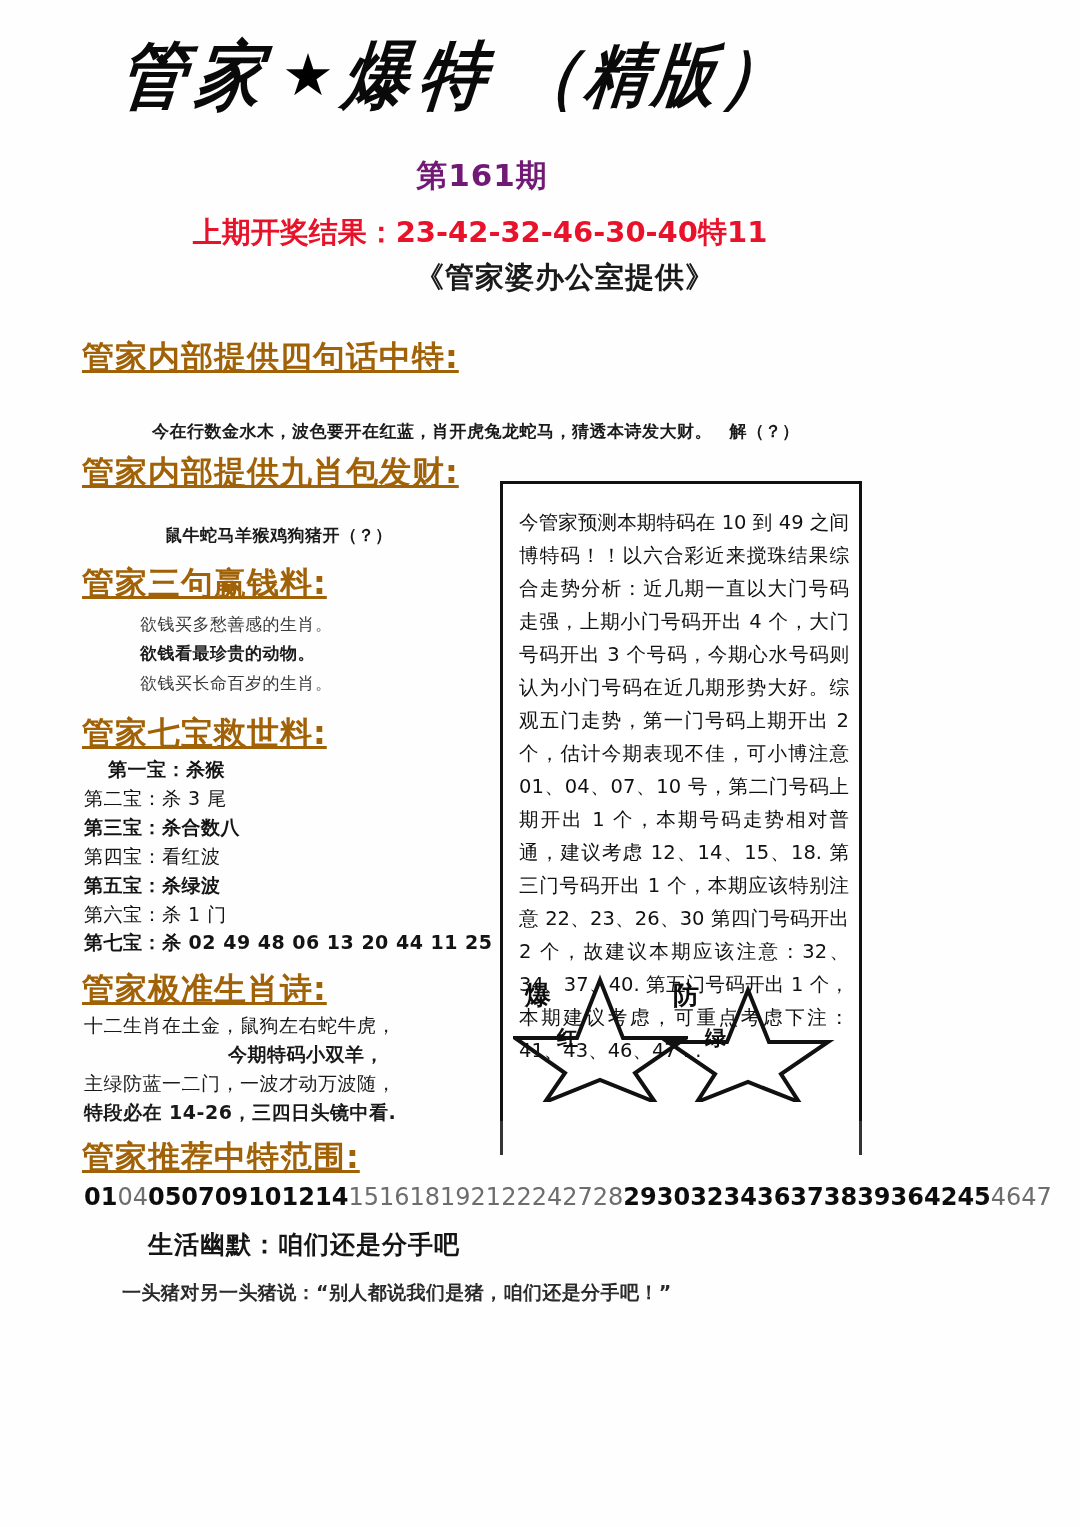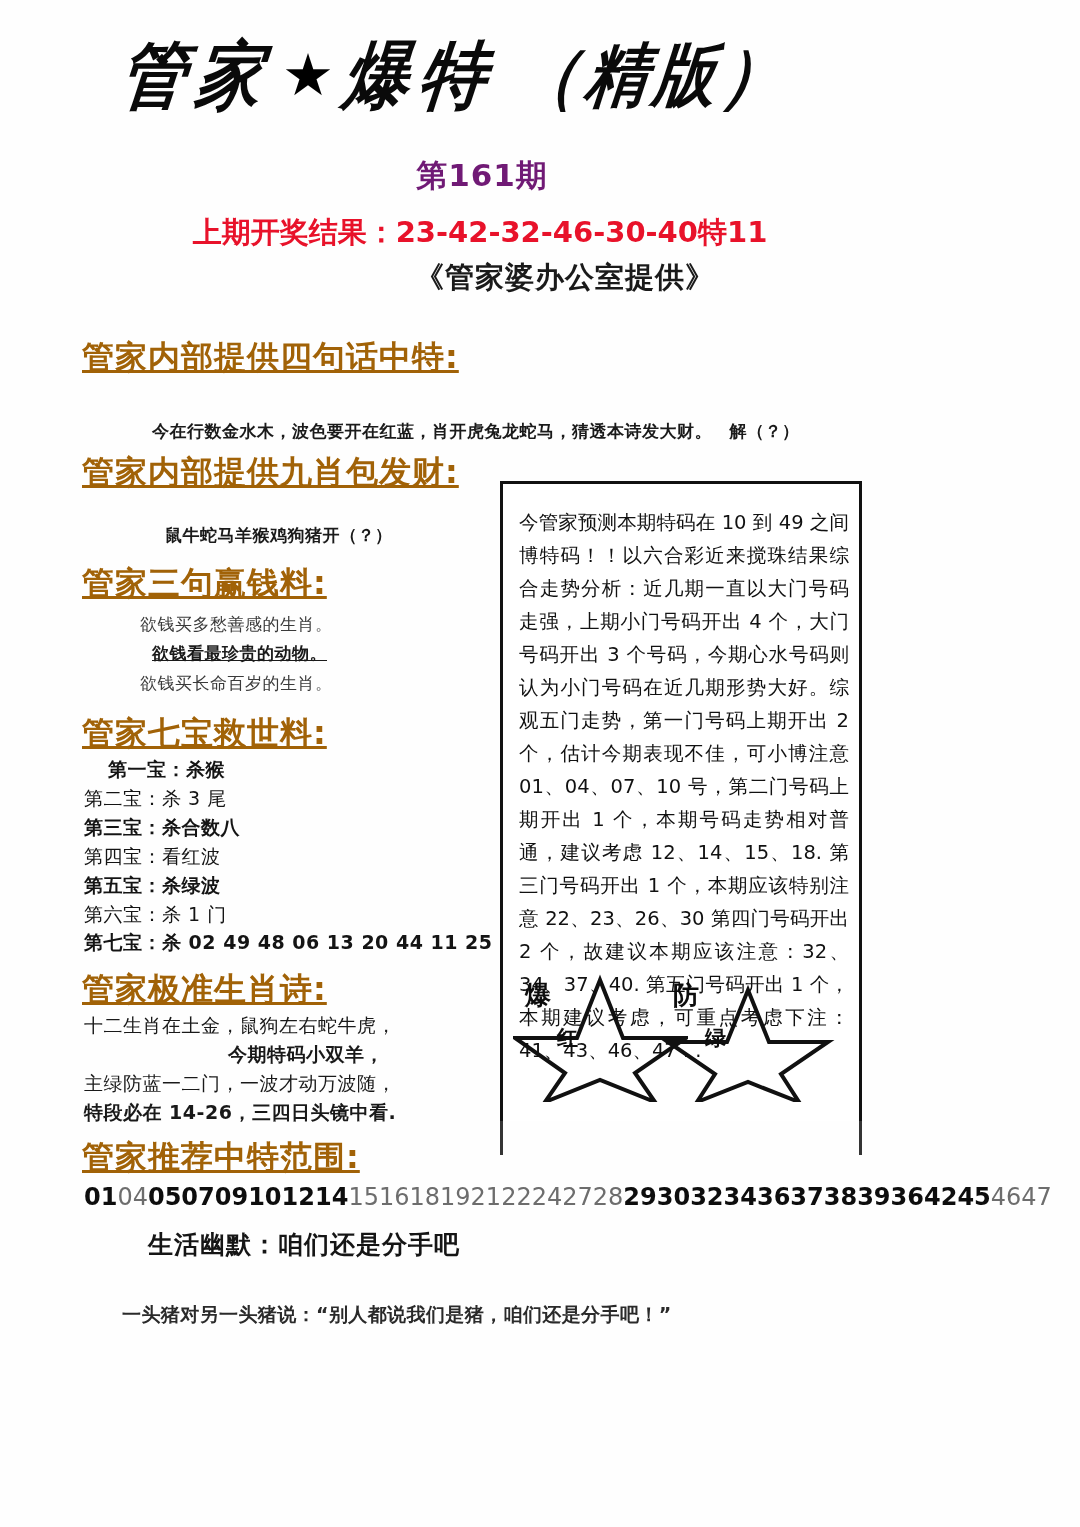--- a/index.html
+++ b/index.html
@@ -175,21 +175,20 @@
   .humor-body {
     position: absolute;
     left: 122px;
     top: 1280px;
     font-family: "DejaVu Sans", "Liberation Sans", sans-serif;
     font-size: 19px;
     font-weight: bold;
     color: #2a2a2a;
     letter-spacing: 0.4px;
     white-space: nowrap;
-    margin-top: 22px;
   }
 
   
   .analysis-box {
     position: absolute;
     left: 500px;
     top: 481px;
     width: 362px;
     height: 640px;
     border-left: 3px solid #111;
@@ -273,21 +272,21 @@
   <div class="provider">《管家婆办公室提供》</div>
 
   <div class="h-section" style="top:336px;">管家内部提供四句话中特:</div>
   <div class="body-line" style="left:152px; top:411px;margin-top:9px;">今在行数金水木，波色要开在红蓝，肖开虎兔龙蛇马，猜透本诗发大财。　解（？）</div>
 
   <div class="h-section" style="top:451px;">管家内部提供九肖包发财:</div>
   <div class="body-line" style="left:165px; top:524px;">鼠牛蛇马羊猴鸡狗猪开（？）</div>
 
   <div class="h-section" style="top:562px;">管家三句赢钱料:</div>
   <div class="body-line thin" style="left:140px; top:613px;">欲钱买多愁善感的生肖。</div>
-  <div class="body-line" style="left:152px; top:642px;text-decoration:underline;">欲钱看最珍贵的动物。</div>
+  <div class="body-line" style="left:140px; top:642px;">欲钱看最珍贵的动物。</div>
   <div class="body-line thin" style="left:140px; top:672px;">欲钱买长命百岁的生肖。</div>
 
   <div class="h-section" style="top:712px;">管家七宝救世料:</div>
   <div class="treasure b" style="top:757px;margin-left:24px;">第一宝：杀猴</div>
   <div class="treasure" style="top:786px;">第二宝：杀 3 尾</div>
   <div class="treasure b" style="top:815px;">第三宝：杀合数八</div>
   <div class="treasure" style="top:844px;">第四宝：看红波</div>
   <div class="treasure b" style="top:873px;">第五宝：杀绿波</div>
   <div class="treasure" style="top:902px;">第六宝：杀 1 门</div>
   <div class="treasure b" style="top:930px;">第七宝：杀 02 49 48 06 13 20 44 11 25 31</div>

